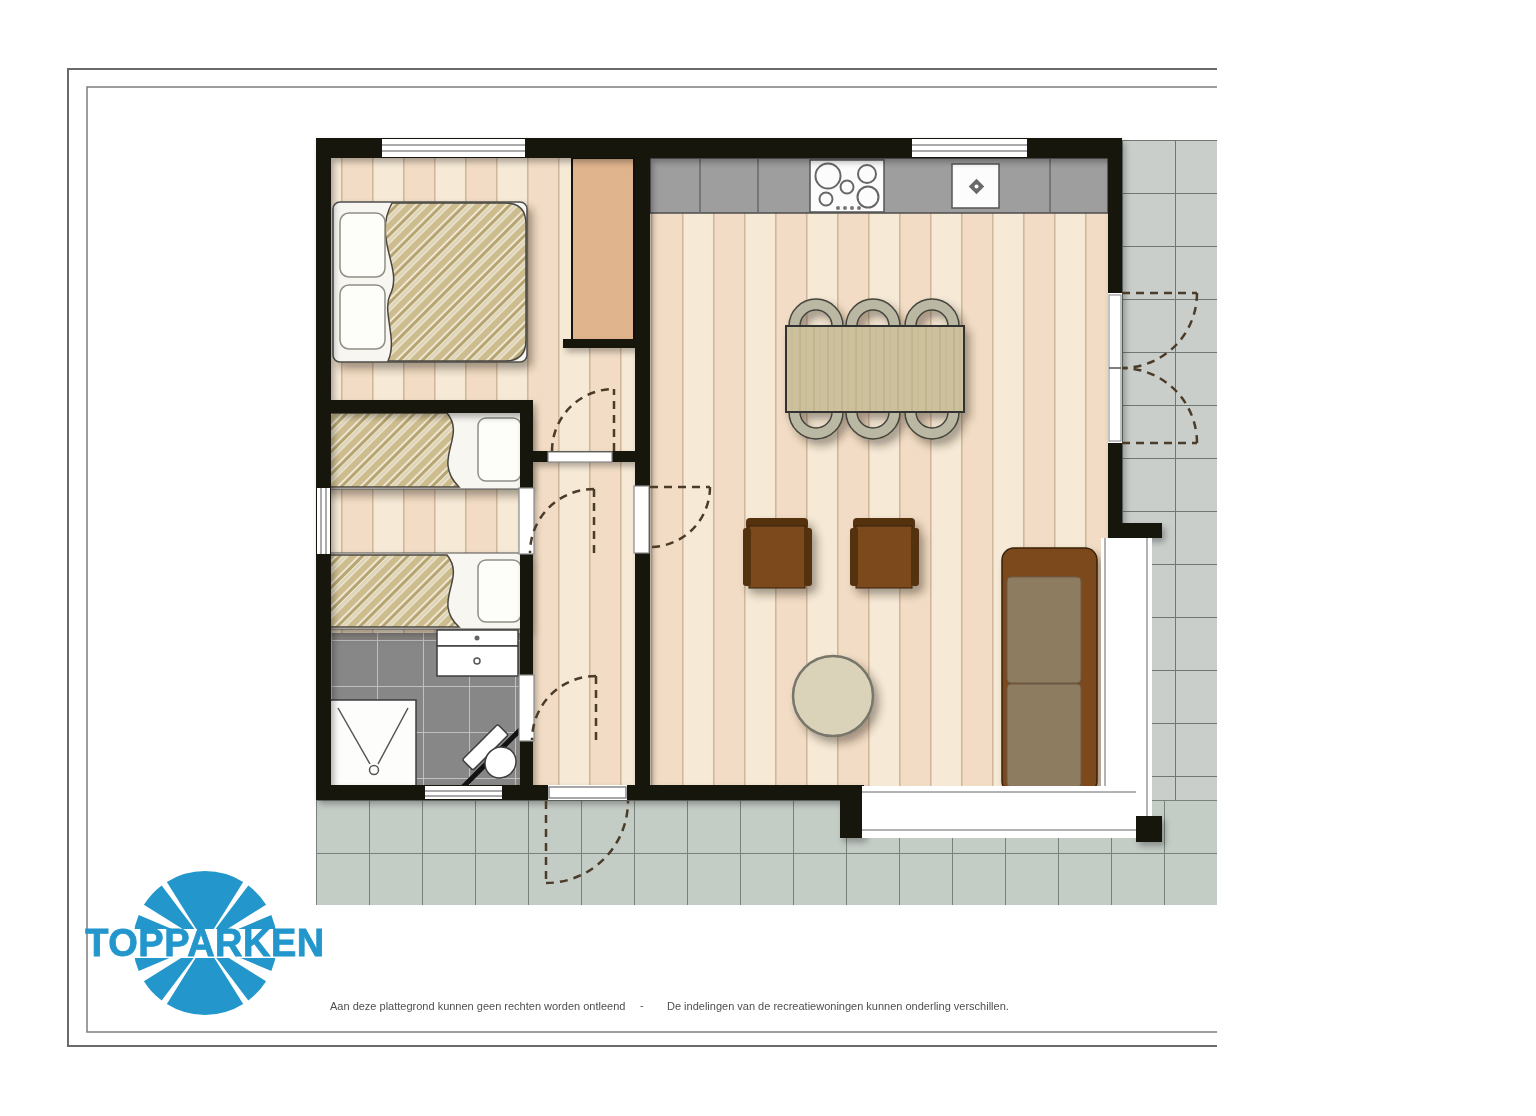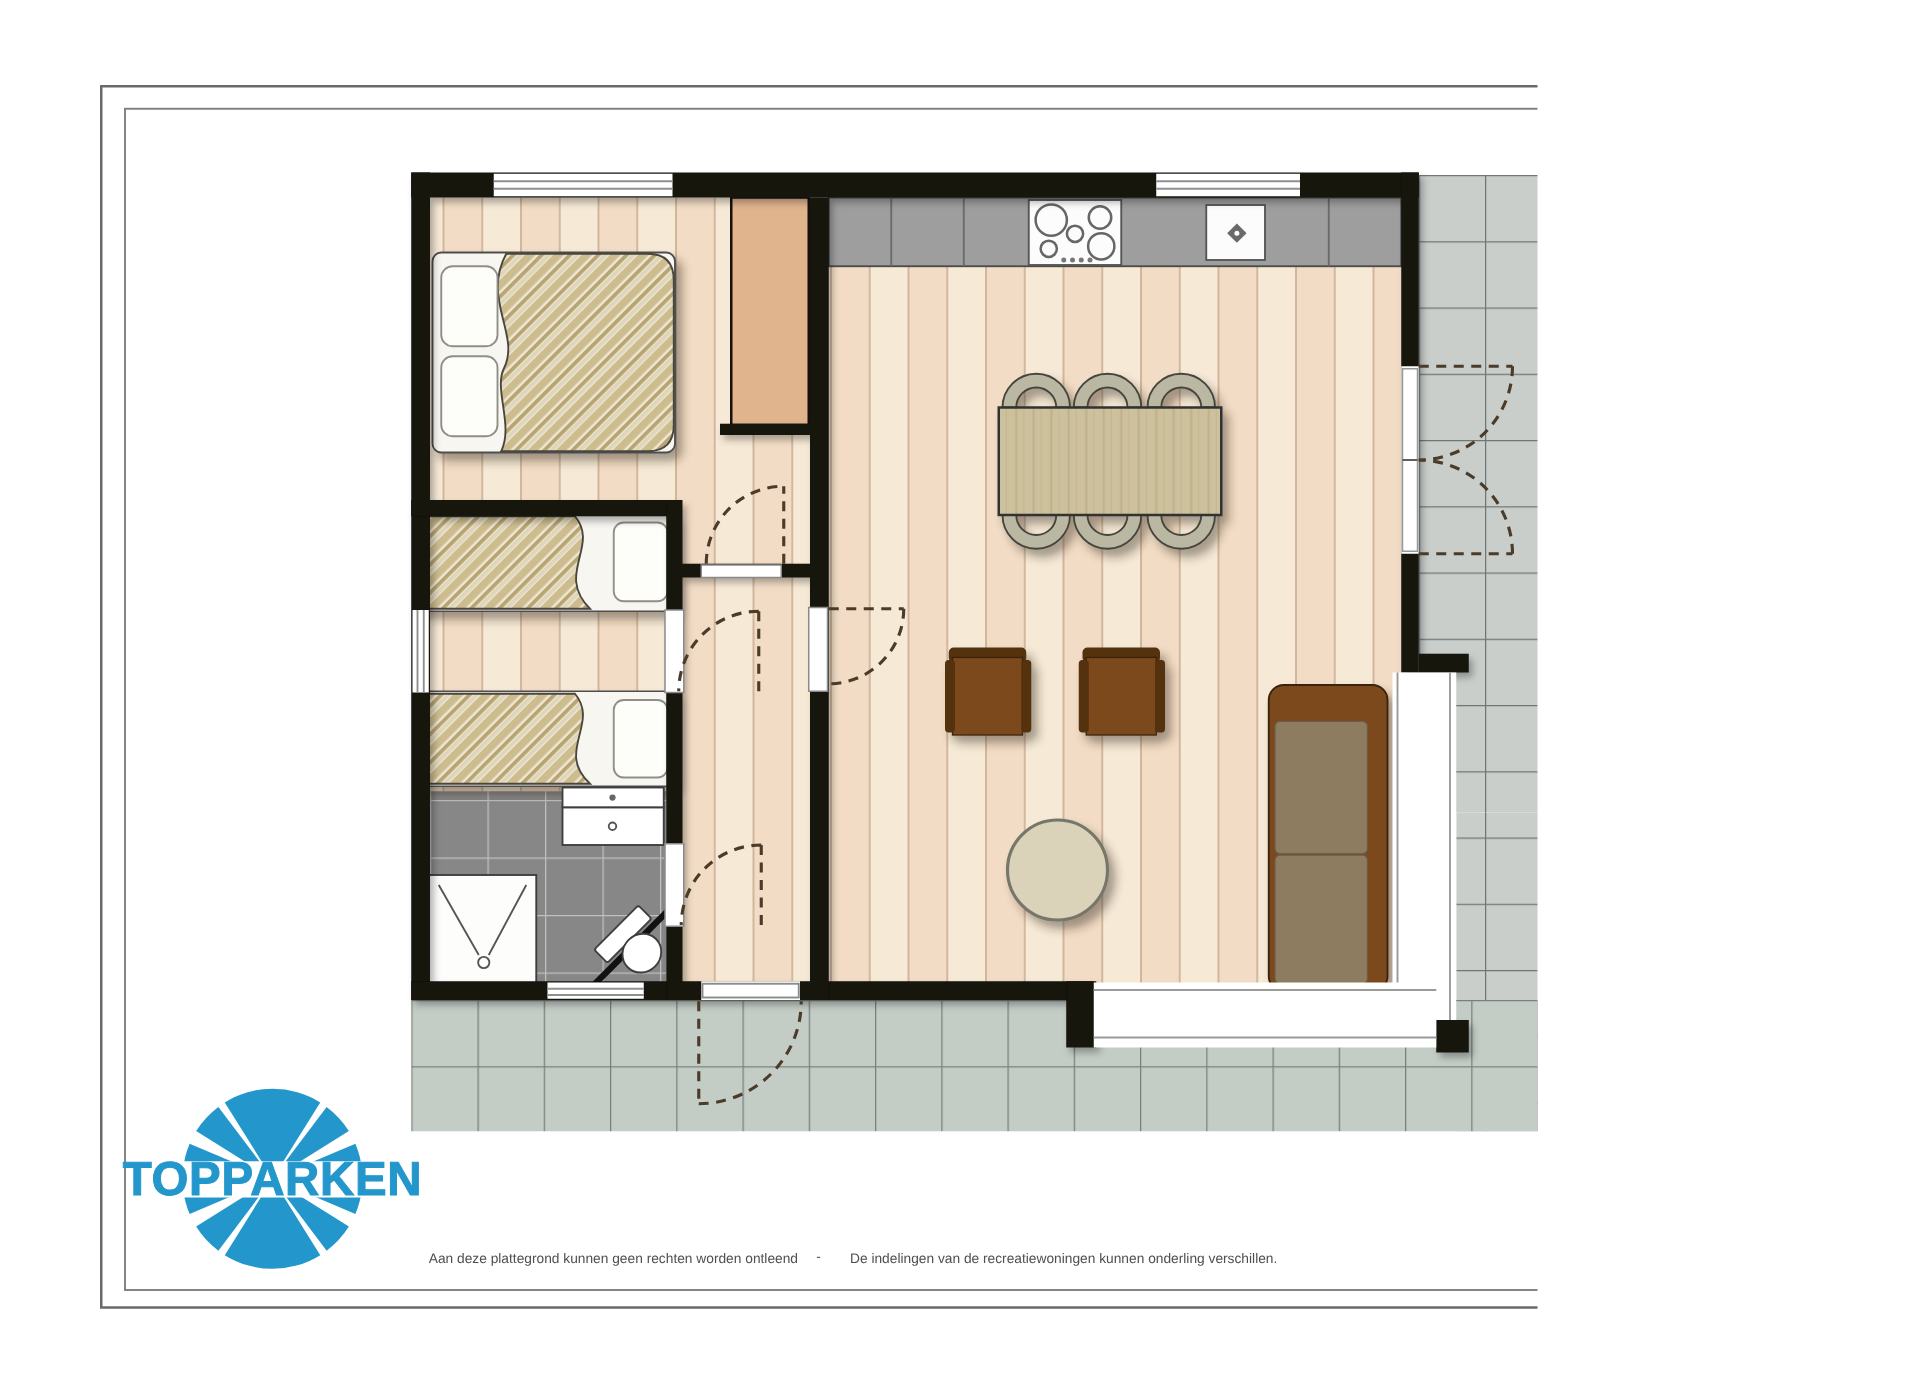--- a/index.html
+++ b/index.html
@@ -1,17 +1,17 @@
 <!DOCTYPE html>
 <html><head>
 <meta charset="utf-8">
 <style>
   html,body{margin:0;padding:0;background:#ffffff;}
   .page{position:relative;width:1217px;height:1116px;background:#ffffff;overflow:hidden;
-        font-family:"Liberation Sans", sans-serif;padding-left:13px;}
+        font-family:"Liberation Sans", sans-serif;}
   svg{display:block;}
   text{font-family:"Liberation Sans", sans-serif;}
   .footer-text{font-size:11px;fill:#4f4f4f;}
   .logo-text{font-size:38px;font-weight:bold;letter-spacing:.5px;}
 </style>
 </head>
 <body>
 
 <div class="page">
 <svg width="1536" height="1116" viewBox="0 0 1536 1116">

